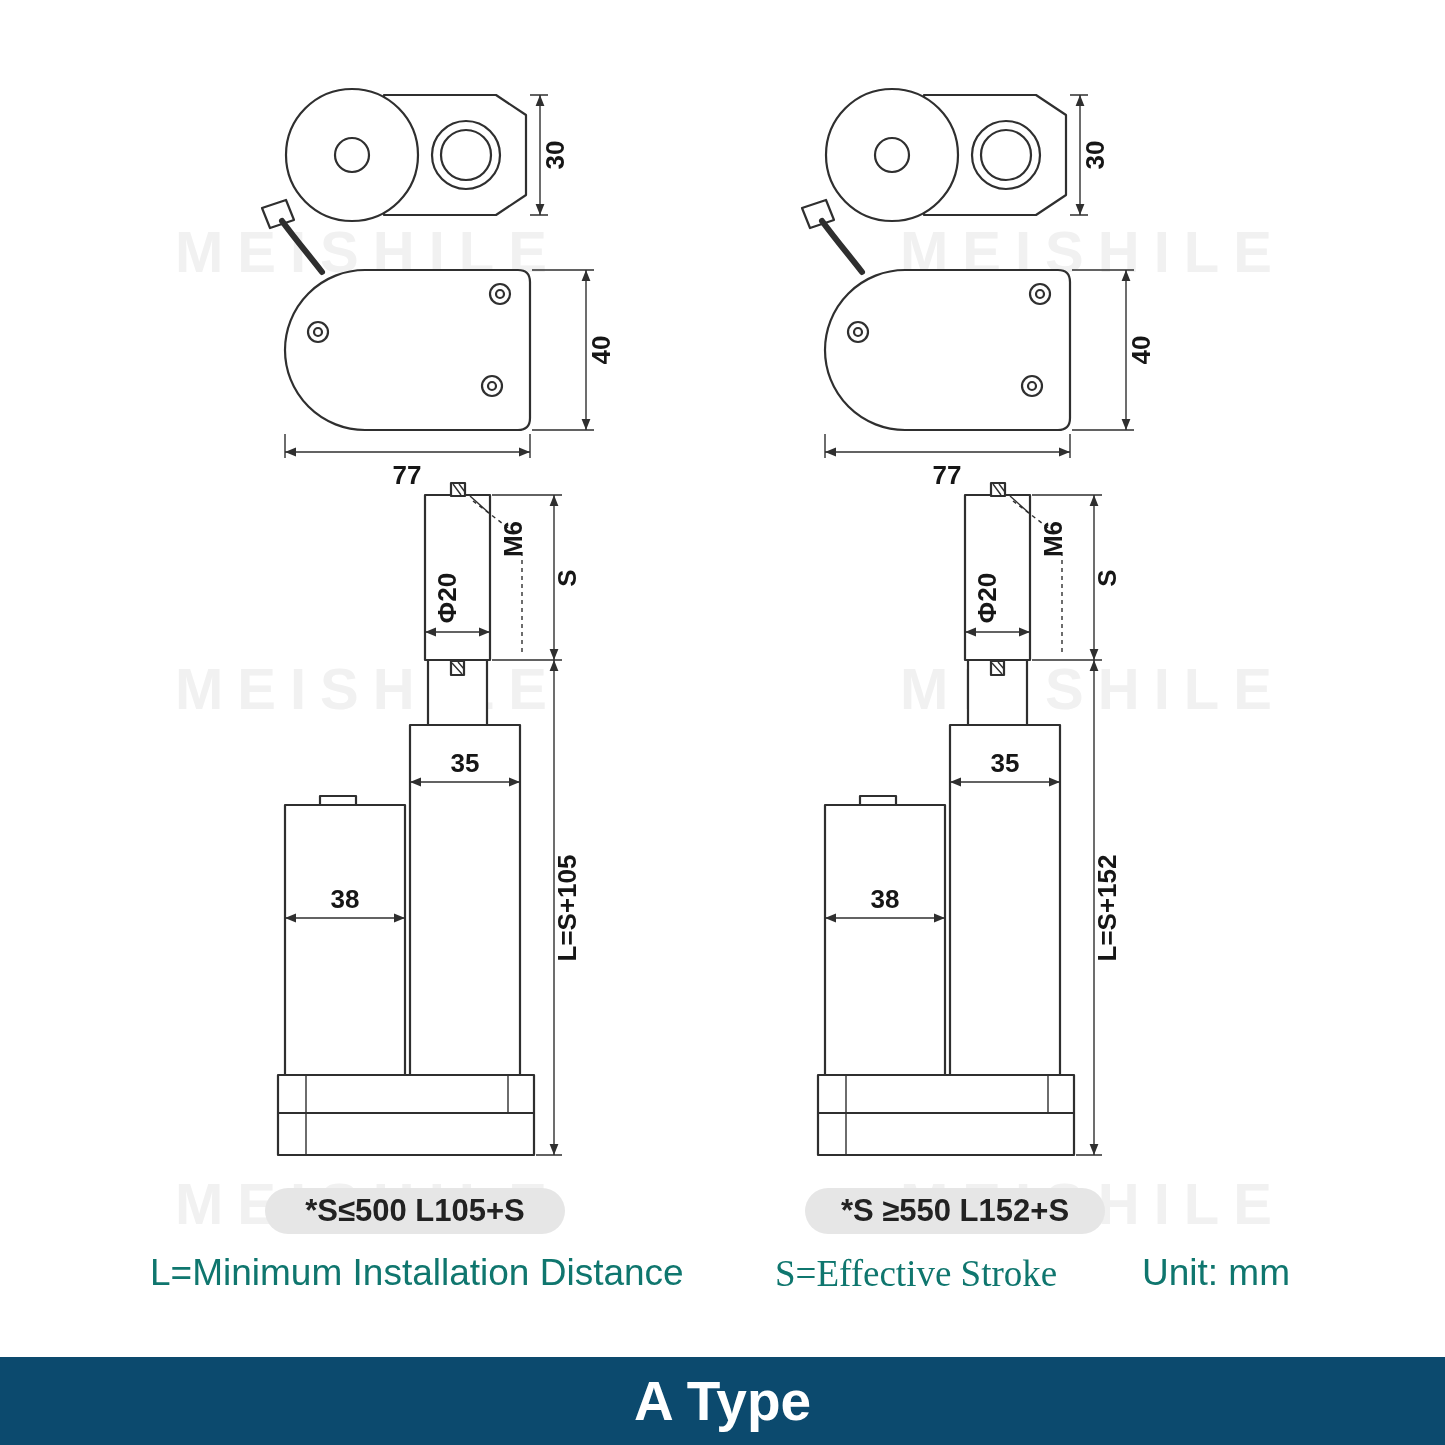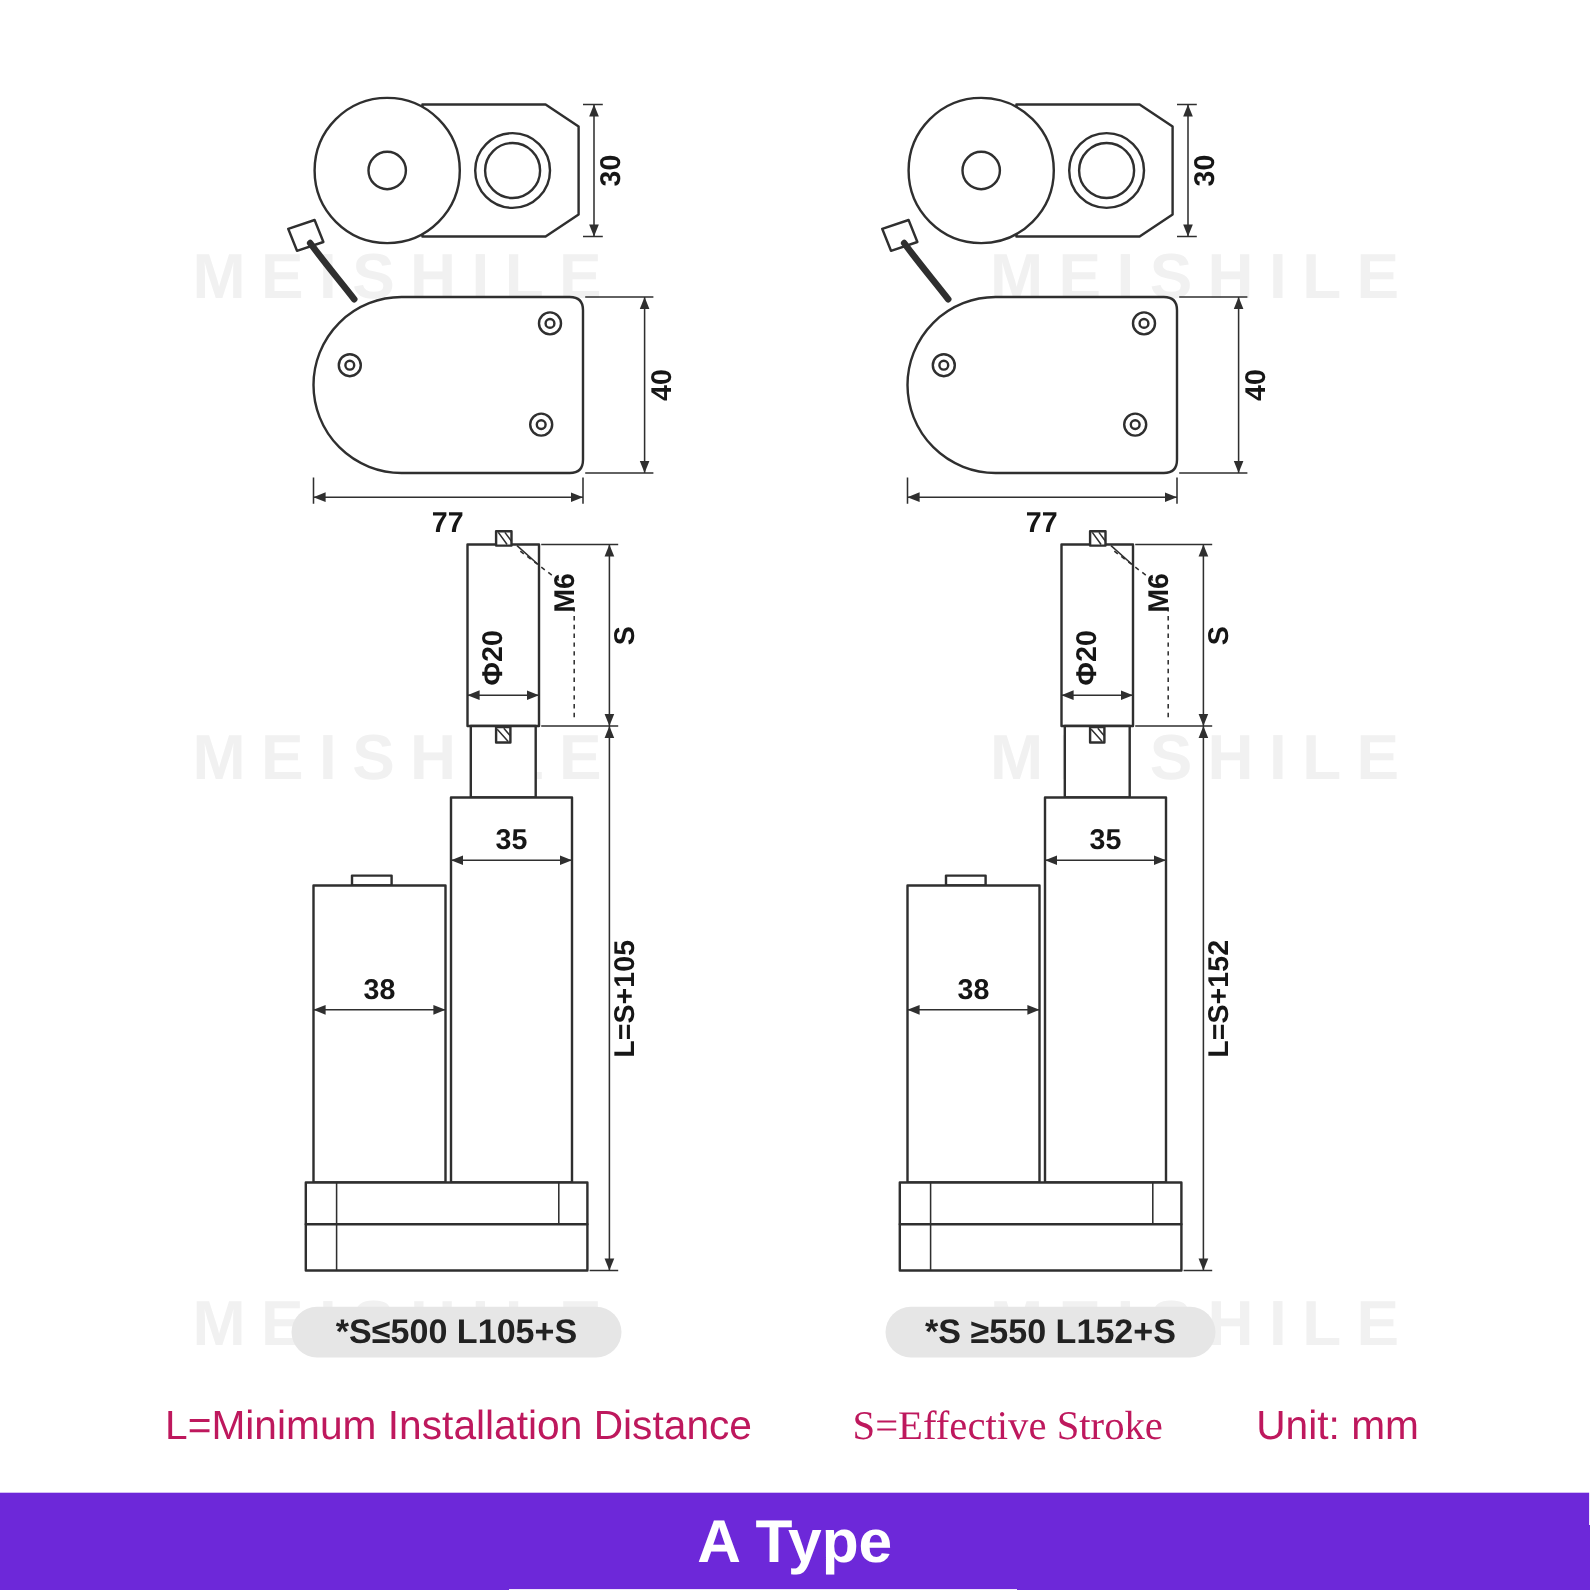--- a/index.html
+++ b/index.html
@@ -10,21 +10,21 @@
   .colhost{position:absolute;top:60px;width:470px;height:1190px;z-index:1;}
   
   .outline{fill:#ffffff;stroke:#2f2f2f;stroke-width:2.2;stroke-linejoin:round;}
   .cable{fill:none;stroke:#2f2f2f;stroke-width:6;stroke-linecap:round;}
   .dim{stroke:#2f2f2f;stroke-width:1.4;fill:none;}
   .dashed{stroke-dasharray:4 4;}
   .dimtxt{font-family:"Liberation Sans",sans-serif;font-size:26px;font-weight:700;fill:#161616;}
   .notetxt{font-family:"Liberation Sans",sans-serif;font-size:31px;font-weight:700;fill:#222;}
   .pill{fill:#e6e6e6;}
   .legend{position:absolute;top:1252px;left:0;width:1445px;height:50px;z-index:2;
-          font-size:37px;color:#be185d;margin-top:23px;}
+          font-size:37px;color:#0f766e;}
   .legend span{position:absolute;top:0;white-space:nowrap;}
   .banner{position:absolute;left:0;top:1357px;width:1445px;height:88px;z-index:3;
           display:flex;align-items:center;justify-content:center;gap:48px;
           color:#ffffff;font-weight:700;font-size:55px;white-space:nowrap;}
 </style>
 </head>
 <body>
 
 <div class="page">
 
@@ -179,17 +179,17 @@
   </g>
 </svg>
 </div>
 
   <div class="legend">
     <span style="left:150px;">L=Minimum Installation Distance</span>
     <span style="left:775px;font-family:Liberation Serif, serif;">S=Effective Stroke</span>
     <span style="left:1142px;">Unit: mm</span>
   </div>
 
-  <div class="banner" style="background: #6d28d9;">
+  <div class="banner" style="background: #0c4a6e;">
     <span>A Type</span>
   </div>
 
 </div>
 
 </body></html>

